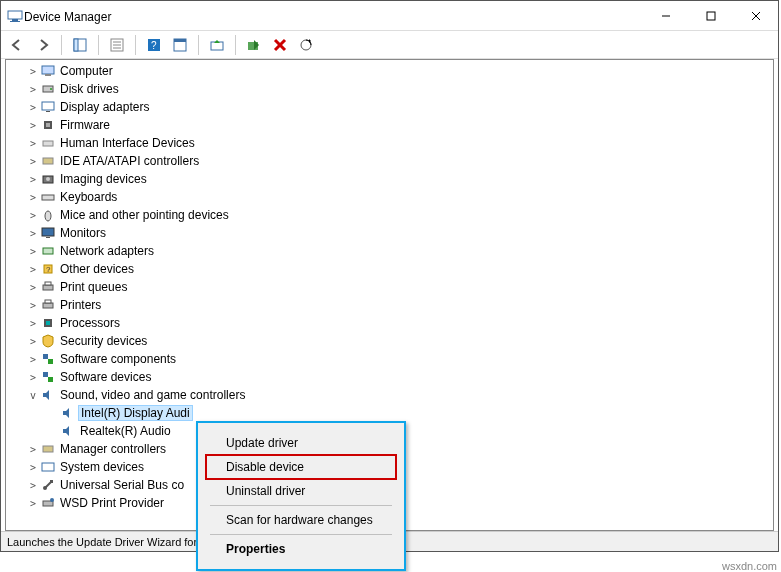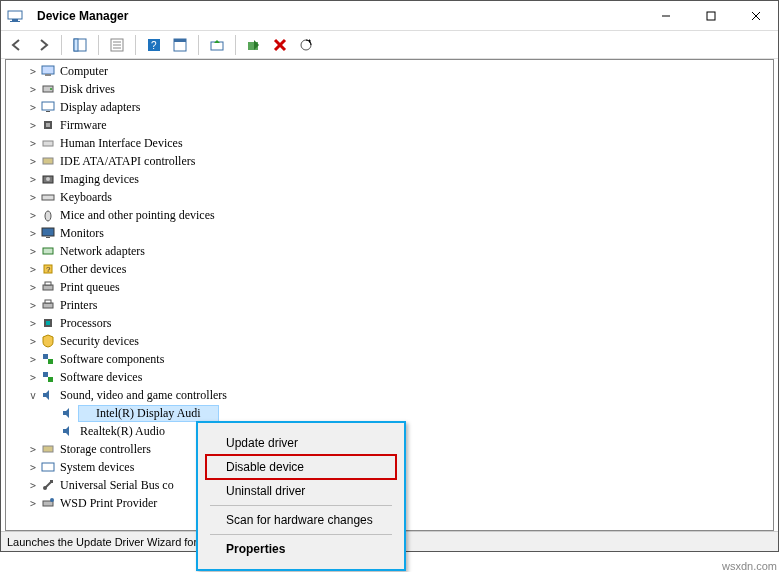--- a/index.html
+++ b/index.html
@@ -1,35 +1,35 @@
 <!DOCTYPE html>
 <html><head>
 <meta charset="utf-8">
 <style>
   * { box-sizing: border-box; margin: 0; padding: 0; }
   body { font-family: "Segoe UI", Tahoma, sans-serif; font-size: 12px; background: #fff; width: 781px; height: 572px; overflow: hidden; position: relative; }
   .window { border: 1px solid #555; width: 779px; height: 552px; background: #fff; display: flex; flex-direction: column; }
   .titlebar { height: 30px; display: flex; align-items: center; justify-content: space-between; border-bottom: 1px solid #ddd; padding-left: 6px; }
-  .titlebar .left { display:flex; align-items:center; gap:14px;font-weight:bold; }
+  .titlebar .left { display:flex; align-items:flex-end; gap:1px; }
   .title-icon { width:16px; height:16px; }
   .title-text { font-size: 12px; }
   .win-controls { display:flex; }
   .win-btn { width:45px; height:29px; display:flex; align-items:center; justify-content:center; }
   .menubar { height:22px; display:flex; align-items:center; gap:16px; padding:0 8px; border-bottom: 1px solid #ddd;}
   .menubar span { cursor:default; }
   .toolbar { height:28px; display:flex; align-items:center; gap:2px; padding:2px 4px; border-bottom: 1px solid #e0e0e0;}
   .tbtn { width:24px; height:24px; display:flex; align-items:center; justify-content:center; border:1px solid transparent; }
   .sep { width:1px; height:20px; background:#ccc; margin:0 4px; }
   .content { flex:1; border:1px solid #888; margin:0 4px; overflow-y:scroll; position:relative; padding:2px 0; }
   .statusbar { height:20px; padding:2px 6px; background:#f0f0f0; border-top:1px solid #ccc; font-size:11px; display:flex; align-items:center;}
   .node { display:flex; align-items:center; height:18px; white-space:nowrap; }
   .exp { width:14px; text-align:center; color:#555; font-size:10px; font-family: monospace; cursor:pointer;}
   .nico { width:16px; height:16px; display:inline-flex; align-items:center; justify-content:center; margin-right:2px;}
-  .lbl { padding:1px 2px;font-family:Liberation Serif, serif; }
-  .sel { background:#cce8ff; border:1px solid #99d1ff; padding:0 17px;text-align:center; }
+  .lbl { padding:1px 2px; }
+  .sel { background:#cce8ff; border:1px solid #99d1ff; padding:0 2px;text-align:center; }
   .d1 { padding-left:20px; }
   .d2 { padding-left:40px; }
   .ctxmenu { position:absolute; left:196px; top:421px; width:210px; background:#f0f0f0; border:2px solid #0ea5e9; box-shadow:2px 2px 4px rgba(0,0,0,0.3); padding:8px; z-index:10; }
   .ctxmenu .mi { padding:5px 20px; background:#f0f0f0; }
   .ctxmenu .mi.hl { outline:2px solid #c00; outline-offset:-1px;}
   .ctxmenu .msep { height:1px; background:#c0c0c0; margin:2px 4px; }
   .footer-mark { position:absolute; right:4px; bottom:0; font-size:11px; color:#888; }
   
   .nico svg { width:14px; height:14px; }
 </style>
@@ -341,21 +341,21 @@
         </span>
         <span class="lbl">Realtek(R) Audio</span>
       </div>
     <div class="node d1">
         <span class="exp">&gt;</span>
         <span class="nico">
           <svg viewBox="0 0 14 14">
             <rect x="2" y="4" width="10" height="6" fill="#d4c68a" stroke="#888"></rect>
           </svg>
         </span>
-        <span class="lbl">Storage controllers</span>
+        <span class="lbl">Manager controllers</span>
       </div>
     <div class="node d1">
         <span class="exp">&gt;</span>
         <span class="nico">
           <svg viewBox="0 0 14 14">
             <rect x="1" y="3" width="12" height="8" fill="#fff" stroke="#3a6ea5"></rect>
           </svg>
         </span>
         <span class="lbl">System devices</span>
       </div>

